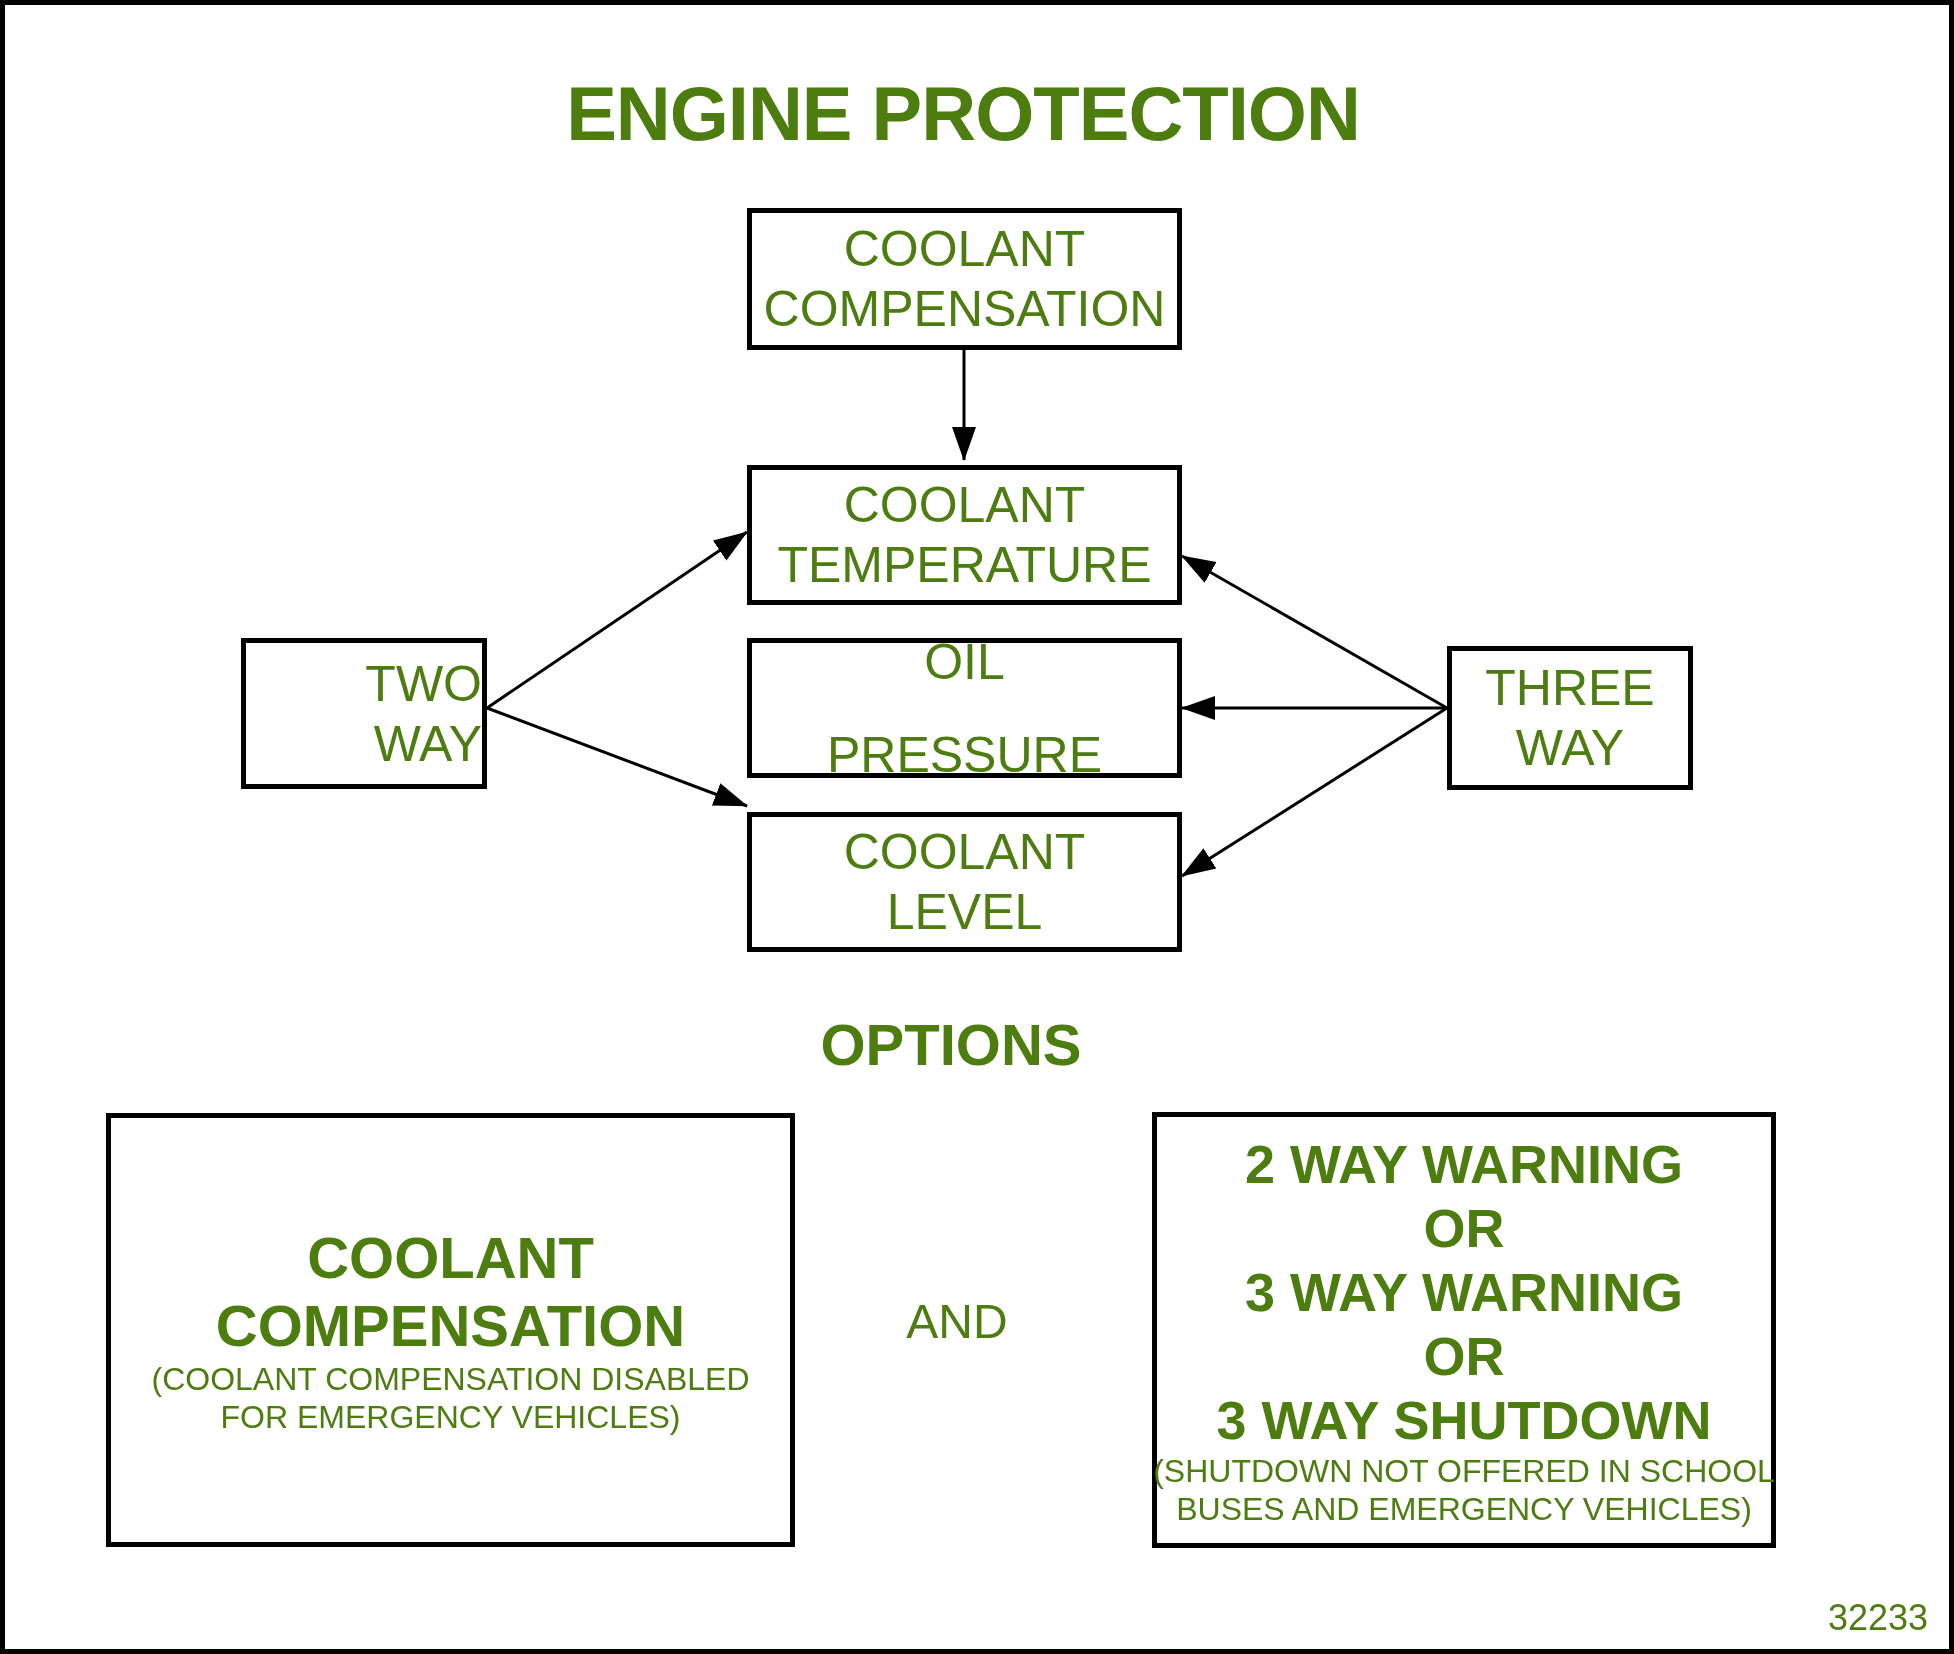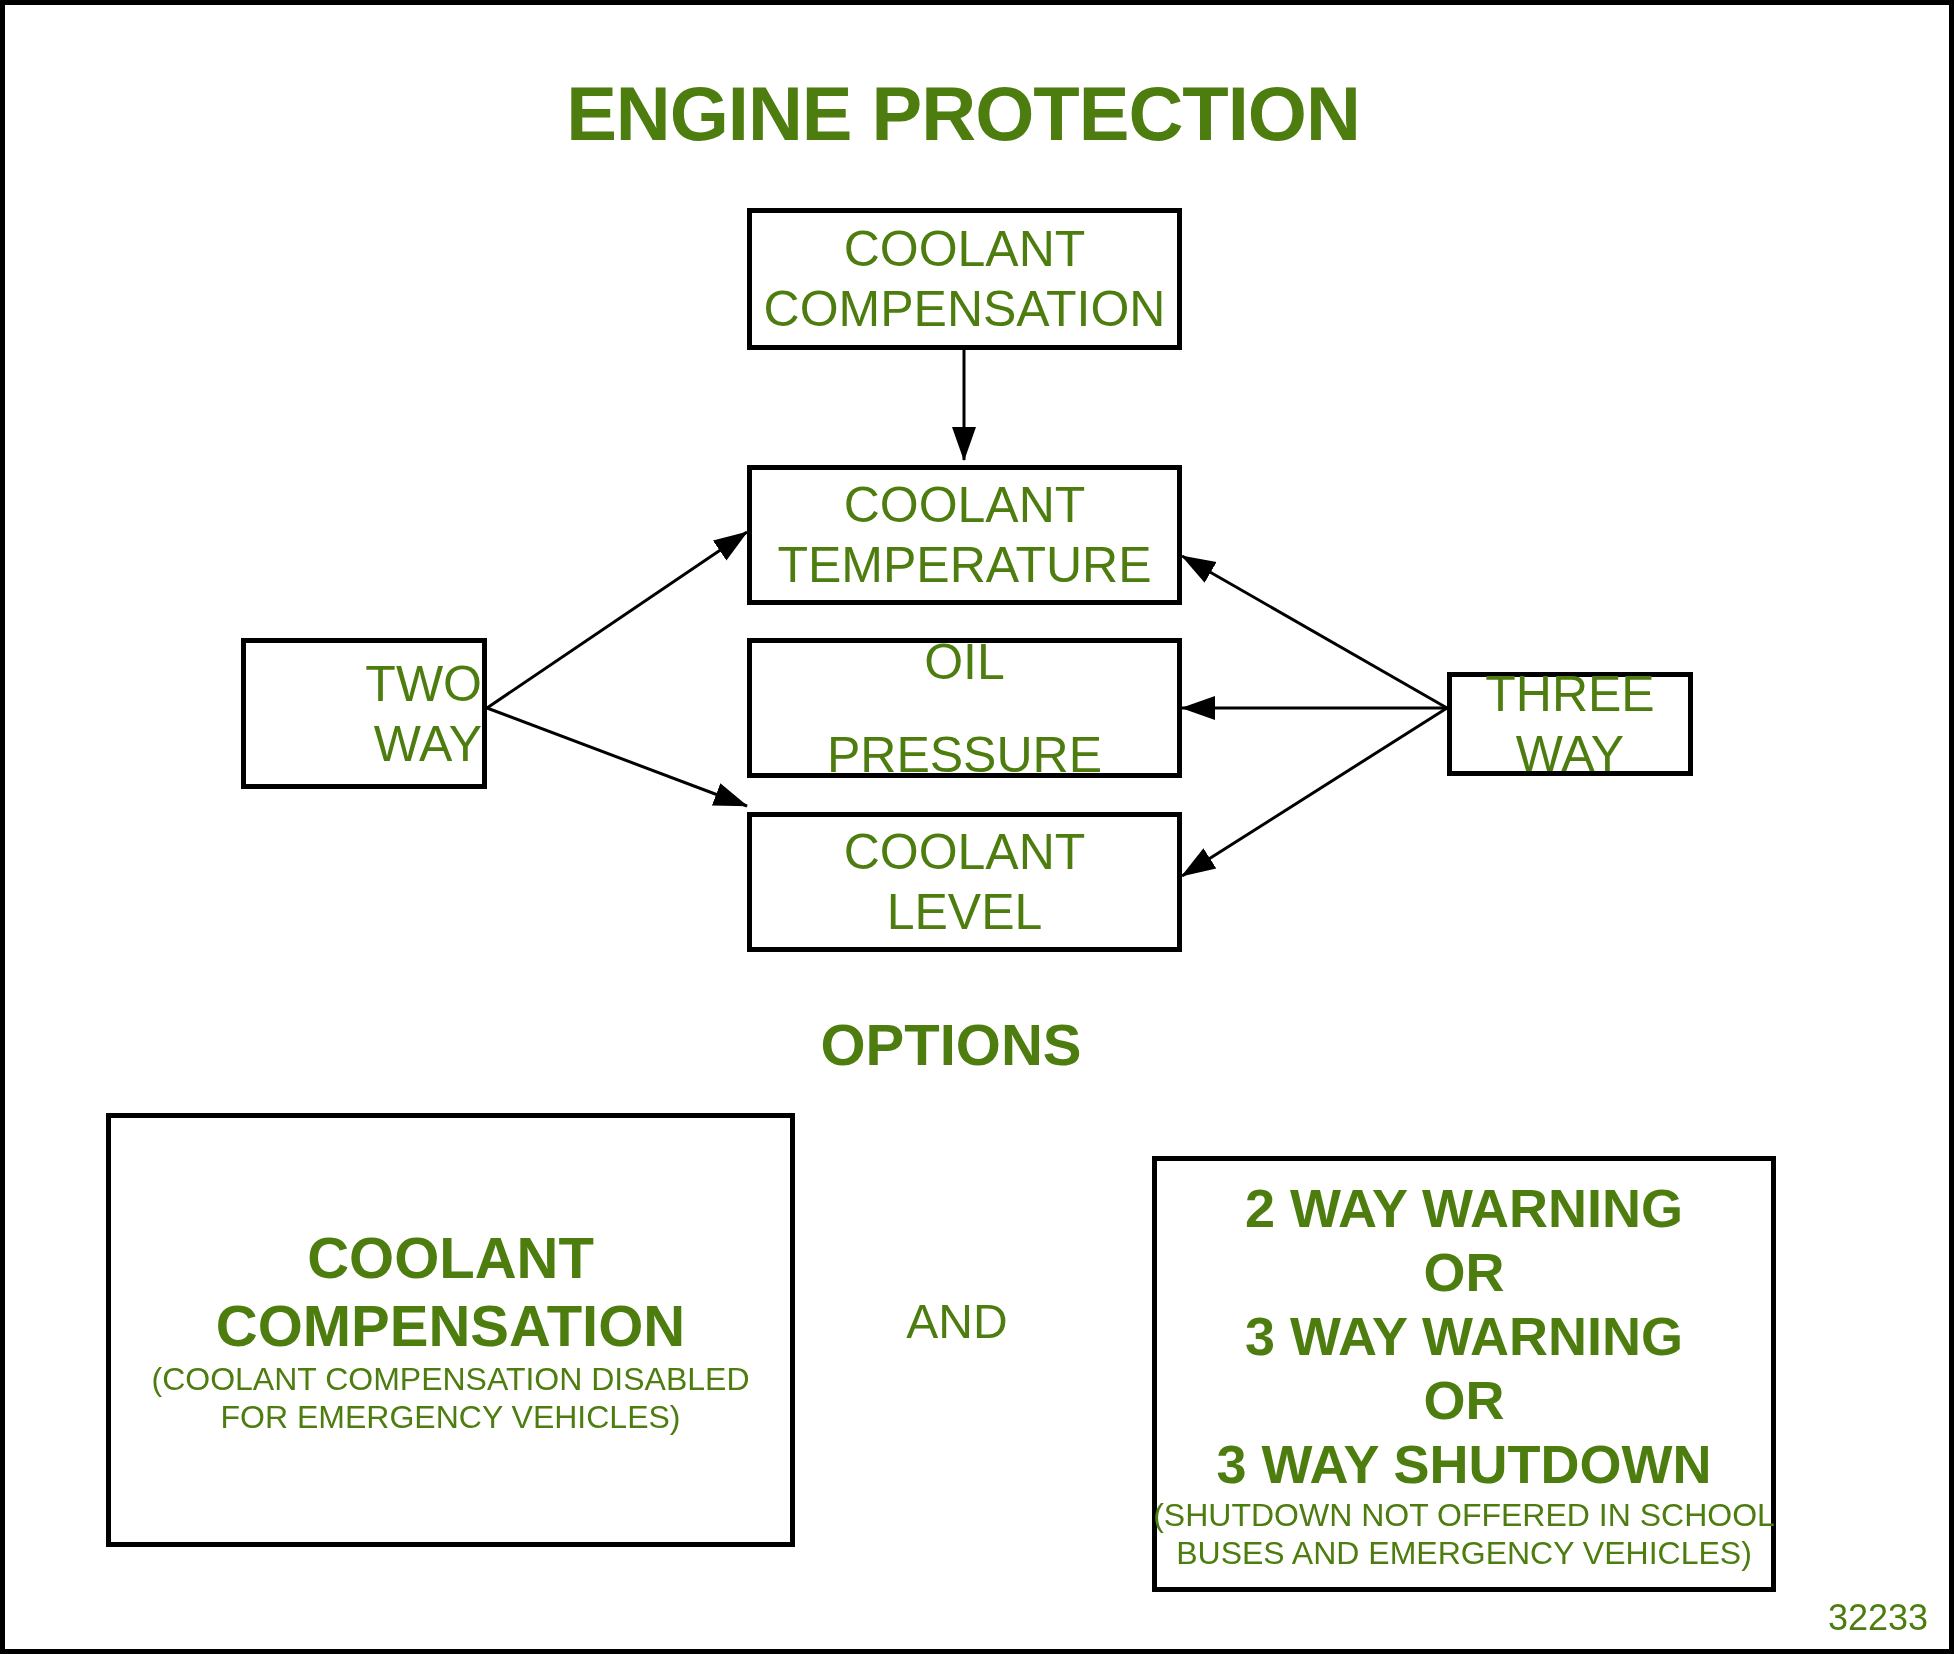--- a/index.html
+++ b/index.html
@@ -23,37 +23,37 @@
     border:5px solid #000;background:#fff;
     display:flex;flex-direction:column;align-items:center;justify-content:center;
     text-align:center;font-size:50px;line-height:60px;white-space:nowrap;
   }
   .box span{display:block;}
   .node-comp {left:747px;top:208px;width:435px;height:142px;}
   .node-temp {left:747px;top:465px;width:435px;height:140px;}
   .node-oil  {left:747px;top:638px;width:435px;height:140px;gap:33px;}
   .node-level{left:747px;top:812px;width:435px;height:140px;}
   .node-two  {left:241px;top:638px;width:246px;height:151px;align-items:flex-end;}
-  .node-three{left:1447px;top:672px;width:246px;height:104px;}
+  .node-three{left:1447px;top:646px;width:246px;height:144px;}
   .options-heading{
     position:absolute;left:-26px;top:995px;width:1954px;height:100px;
     line-height:100px;text-align:center;font-size:58px;font-weight:bold;
   }
   .and-label{
     position:absolute;left:-20px;top:1272px;width:1954px;height:100px;
     line-height:100px;text-align:center;font-size:48px;
   }
   .opt-box{
     position:absolute;box-sizing:border-box;
     border:5px solid #000;background:#fff;
     display:flex;flex-direction:column;align-items:center;justify-content:center;
     text-align:center;white-space:nowrap;
   }
   .opt-left {left:106px;top:1113px;width:689px;height:434px;}
-  .opt-right{left:1152px;top:1112px;width:624px;height:436px;margin-top:44px;}
+  .opt-right{left:1152px;top:1112px;width:624px;height:436px;}
   .opt-main-l{font-size:58px;font-weight:bold;line-height:68px;display:block;}
   .opt-main-r{font-size:54px;font-weight:bold;line-height:64px;display:block;}
   .opt-note{font-size:32px;font-weight:normal;line-height:38px;display:block;}
   .figure-number{
     position:absolute;right:26px;top:1568px;height:100px;line-height:100px;
     font-size:36px;text-align:right;
   }
 </style>
 </head>
 <body>

